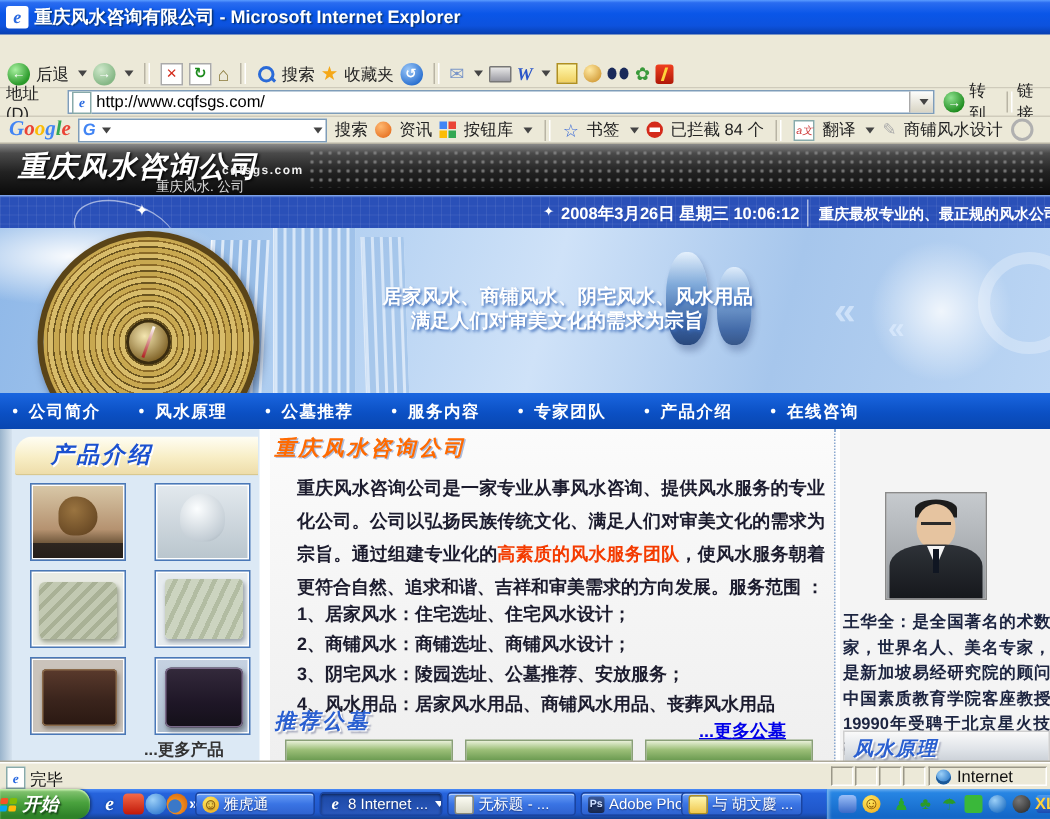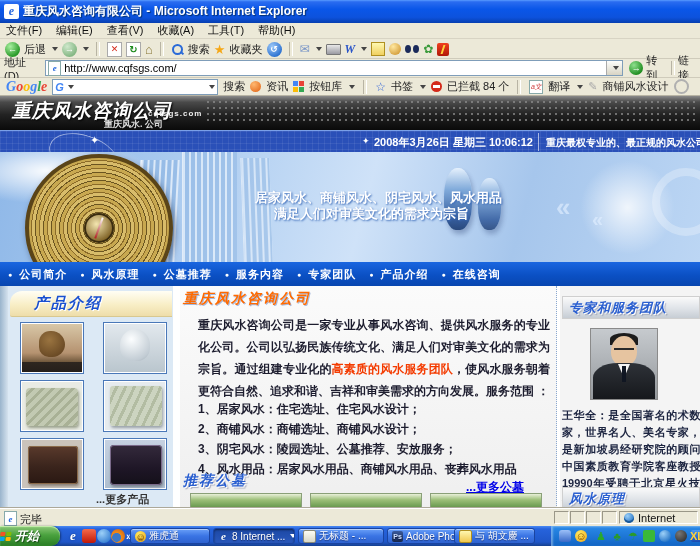--- a/index.html
+++ b/index.html
@@ -70,21 +70,21 @@
   .trans-i{width:12px;height:12px;border:1px solid #8aa;background:#fff;color:#c33;font-size:7px;display:inline-flex;align-items:center;justify-content:center;}
   .pen-i{color:#aaa;font-size:11px;}
   .gcircle{width:11px;height:11px;border-radius:50%;border:2px solid #b0b0b0;display:inline-block;}
 
   
   .shead{left:0;top:96px;width:700px;height:34px;background:linear-gradient(180deg,#8a8a8a 0%,#4a4a4a 18%,#222 55%,#0a0a0a 100%);overflow:hidden;}
   .dots{left:205px;top:3px;width:492px;height:26px;
     background-image:radial-gradient(circle,#8a8a8a 1px,transparent 1.4px);background-size:6px 6px;opacity:.75;}
   .slogo{left:12px;top:2px;color:#fff;font-size:19px;font-weight:bold;font-style:italic;letter-spacing:1px;text-shadow:1px 1px 2px #000;}
   .sdomain{left:148px;top:13px;color:#eee;font-size:8px;font-weight:bold;letter-spacing:1px;}
-  .ssub{left:104px;top:22px;color:#ddd;font-size:9px;font-weight:bold;}
+  .ssub{left:104px;top:22px;color:#ddd;font-size:9px;font-weight:normal;}
 
   
   .datebar{left:0;top:130px;width:700px;height:22px;background:#2a50b8;border-top:1px solid #7aa0e8;box-sizing:border-box;overflow:hidden;}
   .datebar .grid{position:absolute;inset:0;
     background-image:linear-gradient(rgba(255,255,255,.07) 1px,transparent 1px),linear-gradient(90deg,rgba(255,255,255,.07) 1px,transparent 1px);
     background-size:6px 6px;}
   .arc{left:48px;top:4px;width:70px;height:40px;border:1px solid rgba(255,255,255,.55);border-radius:50%;border-bottom:none;border-right:none;transform:rotate(18deg);}
   .sparkle{color:#fff;font-size:11px;}
   .datetext{left:374px;top:4px;color:#fff;font-size:11px;font-weight:bold;white-space:nowrap;}
   .ddiv{left:538px;top:2px;width:1px;height:18px;background:rgba(255,255,255,.6);}
@@ -104,21 +104,21 @@
   .compass .needle{position:absolute;left:50%;top:50%;width:2px;height:22px;margin:-11px 0 0 -1px;background:linear-gradient(180deg,#fff,#b02020);transform:rotate(20deg);}
   .glow{border-radius:50%;background:radial-gradient(circle,rgba(255,255,255,.8),rgba(255,255,255,0) 70%);}
   .piece{position:absolute;border-radius:46% 46% 42% 42%;
     background:linear-gradient(180deg,#eaf4fe 0%,#7aa6d8 35%,#2a5498 80%,#1a3a70 100%);opacity:.9;box-shadow:2px 4px 5px rgba(30,50,100,.35);}
   .chev{position:absolute;color:rgba(225,238,255,.65);font-size:26px;font-weight:bold;}
   .ring{position:absolute;border-radius:50%;border:8px solid rgba(255,255,255,.28);}
   .bslogan{color:#fff;font-size:13px;font-weight:bold;white-space:nowrap;text-shadow:1px 1px 2px #3a6ab8;}
 
   
   .nav{left:0;top:262px;width:700px;height:24px;background:linear-gradient(180deg,#1a66e0 0%,#0b50c4 55%,#0846b0 100%);
-    display:flex;align-items:center;padding-left:8px;gap:13px;box-sizing:border-box;}
+    display:flex;align-items:center;padding-left:8px;gap:25px;box-sizing:border-box;}
   .navitem{display:flex;align-items:center;gap:6px;color:#fff;font-size:11px;font-weight:bold;letter-spacing:1px;cursor:pointer;}
   .navitem .dot{font-size:7px;color:#fff;}
 
   
   .content{left:0;top:286px;width:700px;height:222px;background:#fff;overflow:hidden;}
   .edge{left:0;top:0;width:8px;height:222px;background:linear-gradient(90deg,#9ab4cc,#d5e2ee);}
   .sidebar{left:8px;top:0;width:165px;height:222px;background:#dce9f5;}
   .sb-head{left:2px;top:5px;width:162px;height:26px;border-radius:12px 0 0 2px;
     background:linear-gradient(180deg,#fffef4 0%,#f8eec6 55%,#eeddaa 100%);border-bottom:1px solid #d8c890;
     display:flex;align-items:center;box-sizing:border-box;padding-left:24px;}
@@ -216,28 +216,20 @@
 
 <div id="screen">
 
   <div class="titlebar ab">
     <span class="appico">
         <i>e</i>
       </span>
     <span class="title-text">重庆风水咨询有限公司 - Microsoft Internet Explorer</span>
   </div>
 
-  <div class="bar menubar ab">
-    <span>文件(F)</span>
-    <span>编辑(E)</span>
-    <span>查看(V)</span>
-    <span>收藏(A)</span>
-    <span>工具(T)</span>
-    <span>帮助(H)</span>
-  </div>
 
   <div class="bar toolbar ab">
     <span class="circ back-c">
         <i>←</i>
       </span>
     <span class="tlabel">后退</span>
     <span class="car"></span>
     <span class="circ fwd-c">
         <i>→</i>
       </span>
@@ -421,23 +413,20 @@
         <div>4、风水用品：居家风水用品、商铺风水用品、丧葬风水用品</div>
       </div>
       <div class="cem-head ab">推荐公墓</div>
       <div class="morecem ab">...更多公墓</div>
       <div class="cem" style="left:10px"></div>
       <div class="cem" style="left:130px"></div>
       <div class="cem" style="left:250px"></div>
     </div>
 
     <div class="right ab">
-      <div class="rc-head" style="top:10px">
-          <span>专家和服务团队</span>
-        </div>
       <div class="photo ab">
         <span class="hair"></span>
           <span class="head"></span>
           <span class="glasses"></span>
           <span class="suit"></span>
           <span class="shirt"></span>
           <span class="tie"></span>
       </div>
       <div class="bio ab"><span>王华全：是全国著名的术数专家，世界名人、美名专家，也是新加坡易经研究院的顾问和中国素质教育学院客座教授。19990年受聘于北京星火技术研究所.....</span> <span class="dlink">详细点击进入</span></div>
       <div class="rc-head" style="top:201px">

